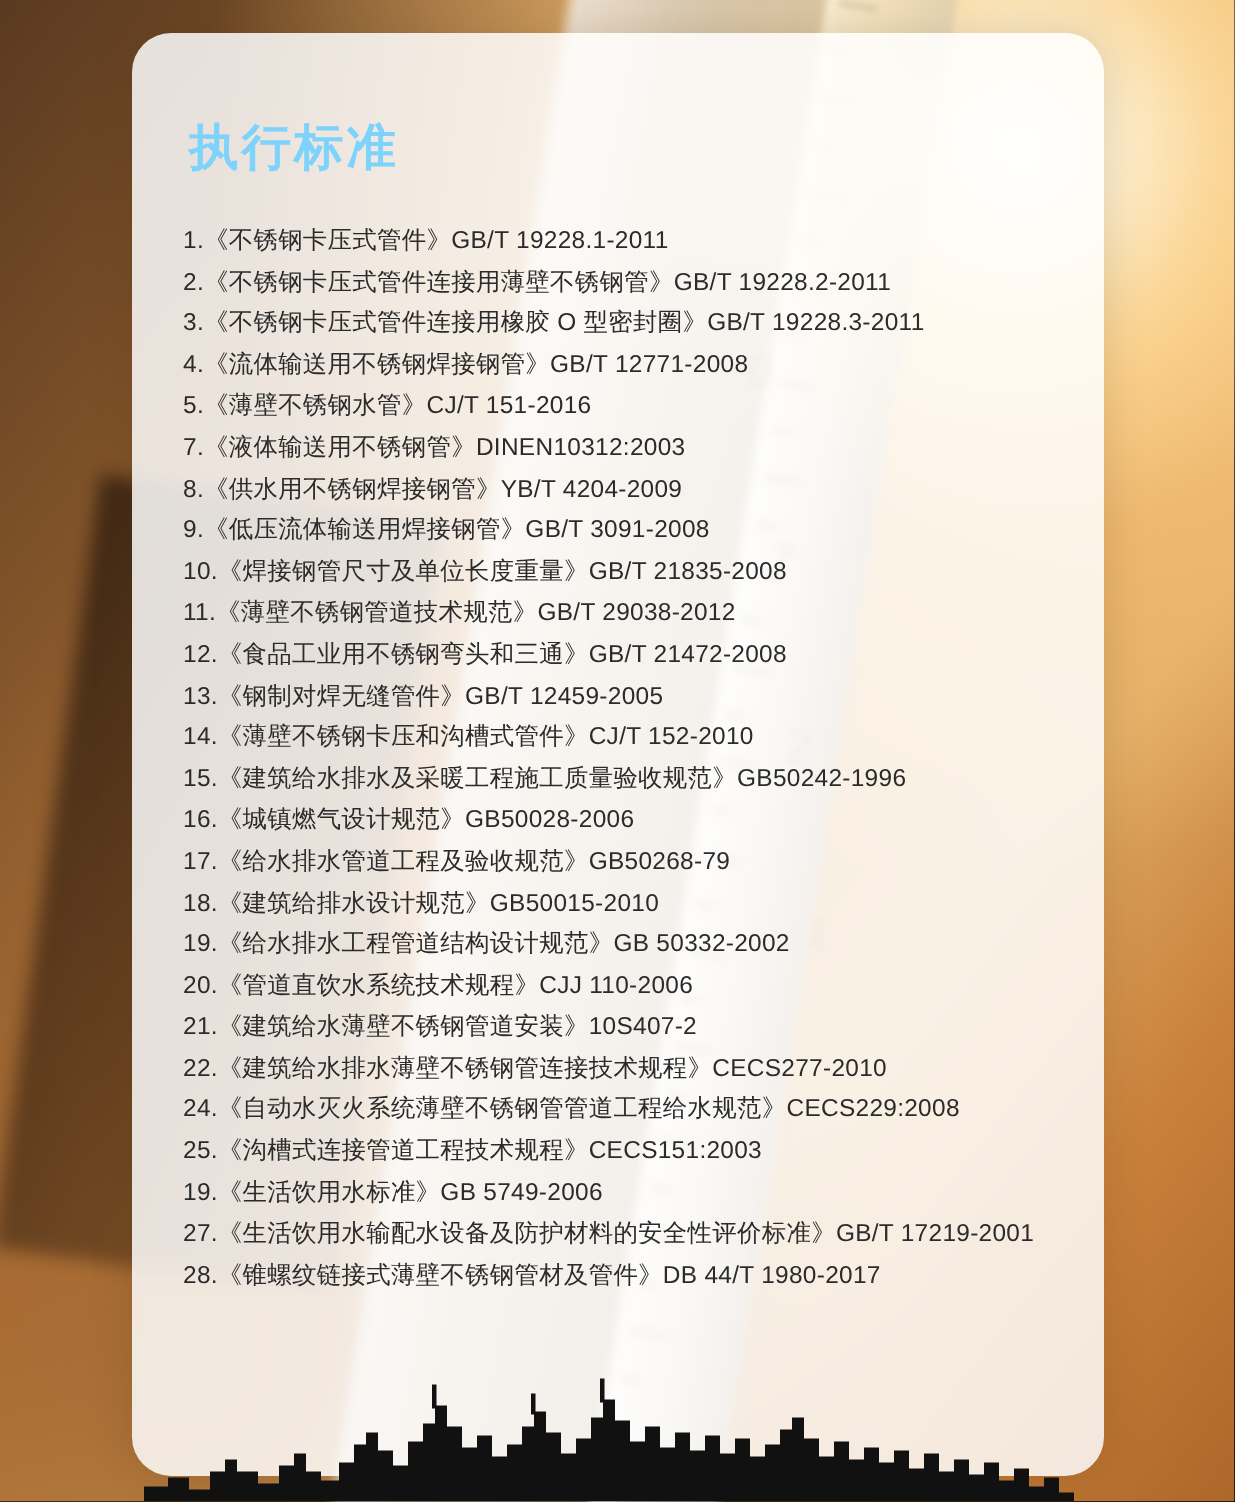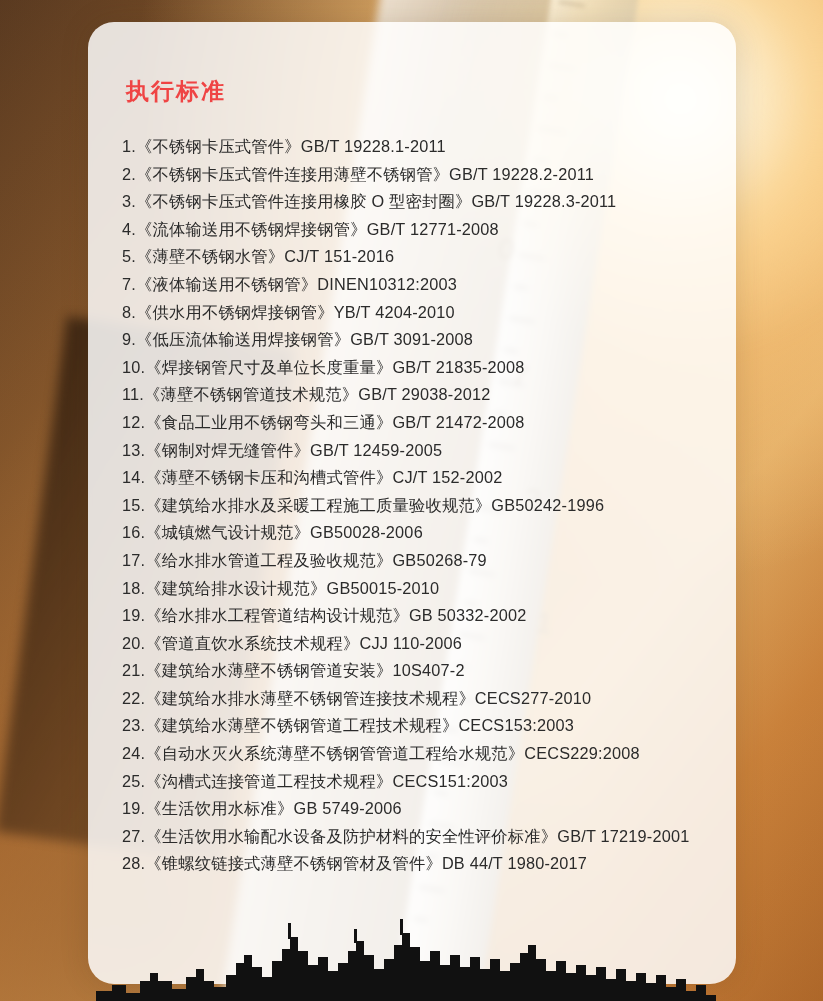--- a/index.html
+++ b/index.html
@@ -97,22 +97,22 @@
     backdrop-filter: blur(2px);
     overflow: hidden;
   }
   .card-inner {
     position: absolute;
     inset: 0;
     padding: 54px 26px 0 34px;
     box-sizing: border-box;
   }
   .title {
-    color: #ef4444;
-    font-size: 23px;
+    color: #7dd3fc;
+    font-size: 33px;
     font-weight: bold;
     letter-spacing: 2px;
     margin: 0 0 26px 4px;
     font-family: "Liberation Sans", sans-serif;
   }
   .std-list {
     list-style: none;
     margin: 0;
     padding: 0;
   }
@@ -183,36 +183,35 @@
   <div class="card">
     <div class="card-inner">
       <h1 class="title">执行标准</h1>
       <ul class="std-list">
         <li>1.《不锈钢卡压式管件》GB/T 19228.1-2011</li>
         <li>2.《不锈钢卡压式管件连接用薄壁不锈钢管》GB/T 19228.2-2011</li>
         <li>3.《不锈钢卡压式管件连接用橡胶 O 型密封圈》GB/T 19228.3-2011</li>
         <li>4.《流体输送用不锈钢焊接钢管》GB/T 12771-2008</li>
         <li>5.《薄壁不锈钢水管》CJ/T 151-2016</li>
         <li>7.《液体输送用不锈钢管》DINEN10312:2003</li>
-        <li>8.《供水用不锈钢焊接钢管》YB/T 4204-2010</li>
+        <li>8.《供水用不锈钢焊接钢管》YB/T 4204-2009</li>
         <li>9.《低压流体输送用焊接钢管》GB/T 3091-2008</li>
         <li>10.《焊接钢管尺寸及单位长度重量》GB/T 21835-2008</li>
         <li>11.《薄壁不锈钢管道技术规范》GB/T 29038-2012</li>
         <li>12.《食品工业用不锈钢弯头和三通》GB/T 21472-2008</li>
         <li>13.《钢制对焊无缝管件》GB/T 12459-2005</li>
-        <li>14.《薄壁不锈钢卡压和沟槽式管件》CJ/T 152-2002</li>
+        <li>14.《薄壁不锈钢卡压和沟槽式管件》CJ/T 152-2010</li>
         <li>15.《建筑给水排水及采暖工程施工质量验收规范》GB50242-1996</li>
         <li>16.《城镇燃气设计规范》GB50028-2006</li>
         <li>17.《给水排水管道工程及验收规范》GB50268-79</li>
         <li>18.《建筑给排水设计规范》GB50015-2010</li>
         <li>19.《给水排水工程管道结构设计规范》GB 50332-2002</li>
         <li>20.《管道直饮水系统技术规程》CJJ 110-2006</li>
         <li>21.《建筑给水薄壁不锈钢管道安装》10S407-2</li>
         <li>22.《建筑给水排水薄壁不锈钢管连接技术规程》CECS277-2010</li>
-        <li>23.《建筑给水薄壁不锈钢管道工程技术规程》CECS153:2003</li>
         <li>24.《自动水灭火系统薄壁不锈钢管管道工程给水规范》CECS229:2008</li>
         <li>25.《沟槽式连接管道工程技术规程》CECS151:2003</li>
         <li>19.《生活饮用水标准》GB 5749-2006</li>
         <li>27.《生活饮用水输配水设备及防护材料的安全性评价标准》GB/T 17219-2001</li>
         <li>28.《锥螺纹链接式薄壁不锈钢管材及管件》DB 44/T 1980-2017</li>
       </ul>
     </div>
   </div>
 
   <svg class="skyline" viewBox="0 0 823 90" preserveAspectRatio="none">

